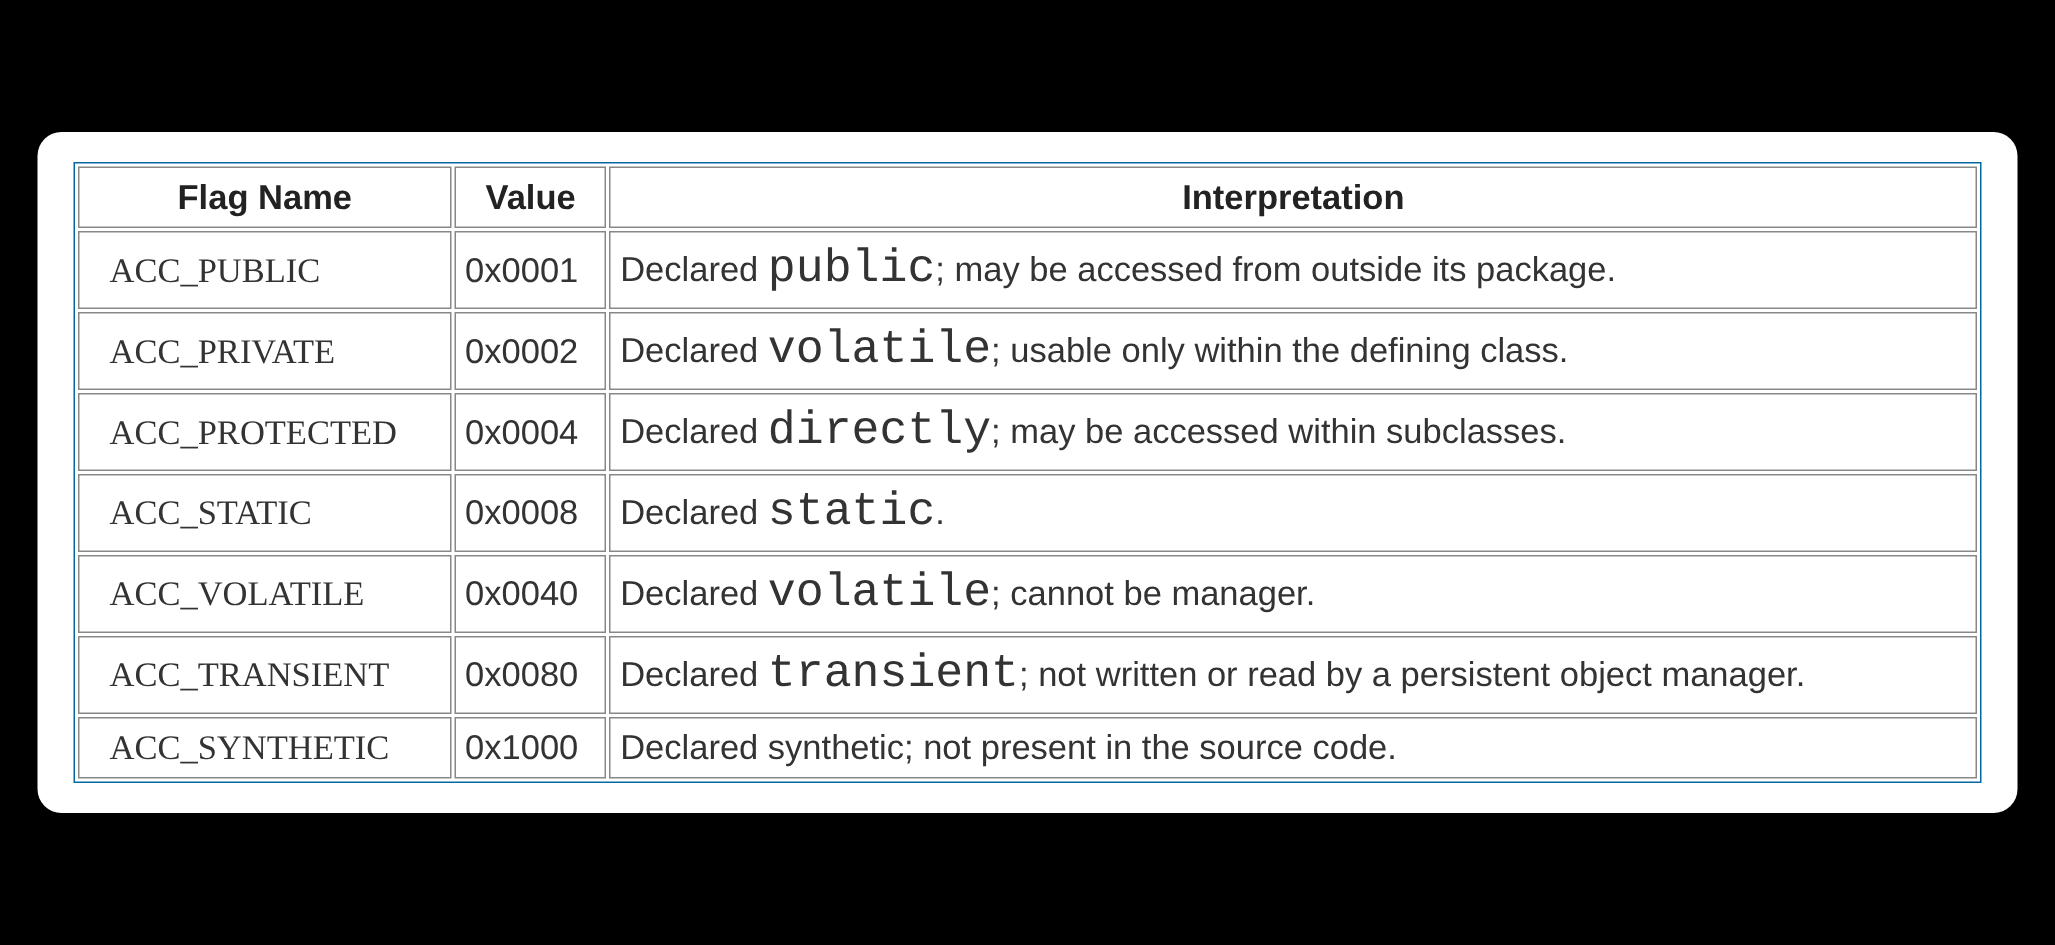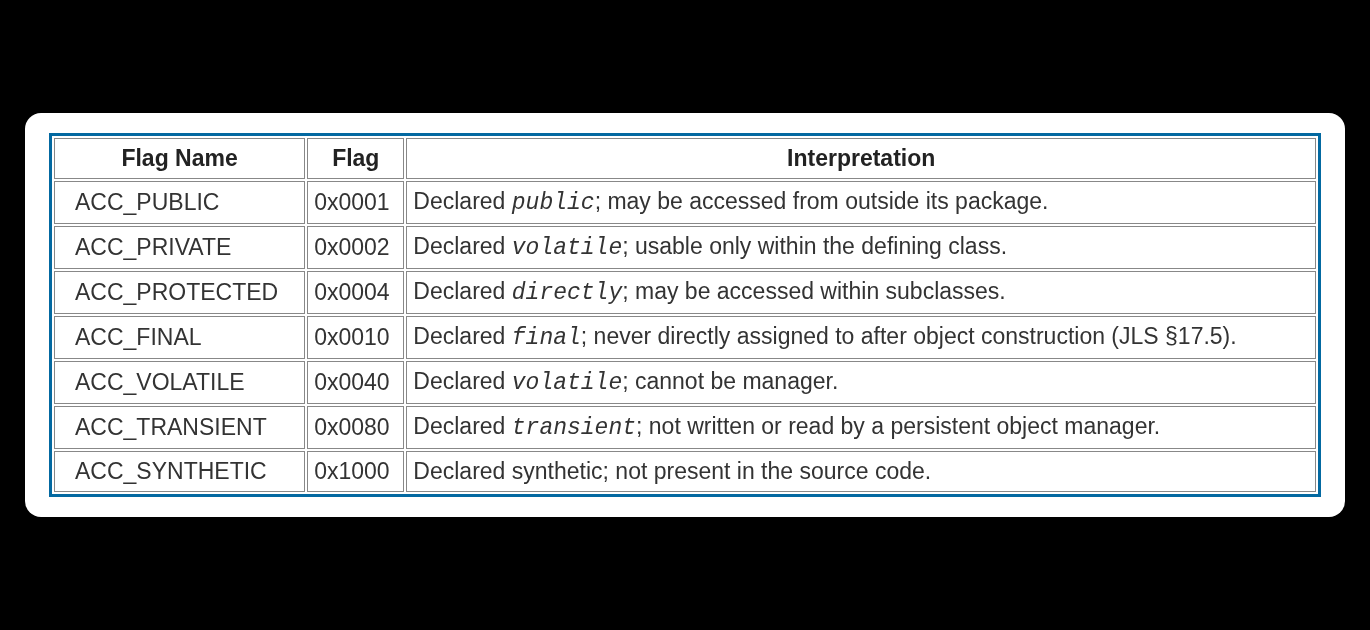--- a/index.html
+++ b/index.html
@@ -20,86 +20,85 @@
       background: #fff;
       border-radius: 16px;
       box-shadow: 0 8px 24px rgba(0,0,0,0.5);
       padding: 20px 24px;
       width: 1320px;
     }
     table {
       border-collapse: separate;
       border-spacing: 2px;
       width: 100%;
-      border: 3px solid #0369a1;
+      border: 1px solid #0369a1;
     }
     th, td {
       border: 1px solid #888;
       padding: 4px 6px;
       font-size: 23px;
       line-height: 1.35;
       vertical-align: middle;
       text-align: left;
     }
     th {
       font-weight: bold;
       text-align: center;
       color: #222;
     }
     .col-flag {
       white-space: nowrap;
-      font-family: Liberation Sans, sans-serif;
+      font-family: Liberation Serif, serif;
       color: #333;
       padding-left: 20px;
     }
     .col-value {
       white-space: nowrap;
       color: #333;
     }
     .interp {
       color: #333;
     }
     code {
       font-family: "Courier New", Courier, monospace;
-      font-size: 23px;
-      font-style: italic;
+      font-size: 31px;
     }
   </style>
 </head>
 <body>
 
 <div class="card">
   <table>
     <thead>
       <tr>
         <th>Flag Name</th>
-        <th>Flag</th>
+        <th>Value</th>
         <th>Interpretation</th>
       </tr>
     </thead>
     <tbody id="tbody">
     <tr>
           <td class="col-flag">ACC_PUBLIC</td>
           <td class="col-value">0x0001</td>
           <td class="interp"><span>Declared </span><code>public</code><span>; may be accessed from outside its package.</span></td>
         </tr>
         <tr>
           <td class="col-flag">ACC_PRIVATE</td>
           <td class="col-value">0x0002</td>
           <td class="interp"><span>Declared </span><code>volatile</code><span>; usable only within the defining class.</span></td>
         </tr>
         <tr>
           <td class="col-flag">ACC_PROTECTED</td>
           <td class="col-value">0x0004</td>
           <td class="interp"><span>Declared </span><code>directly</code><span>; may be accessed within subclasses.</span></td>
         </tr>
         <tr>
-          <td class="col-flag">ACC_FINAL</td>
-          <td class="col-value">0x0010</td>
-          <td class="interp"><span>Declared </span><code>final</code><span>; never directly assigned to after object construction (JLS §17.5).</span></td>
+          <td class="col-flag">ACC_STATIC</td>
+          <td class="col-value">0x0008</td>
+          <td class="interp"><span>Declared </span><code>static</code><span>.</span></td>
         </tr>
         <tr>
           <td class="col-flag">ACC_VOLATILE</td>
           <td class="col-value">0x0040</td>
           <td class="interp"><span>Declared </span><code>volatile</code><span>; cannot be manager.</span></td>
         </tr>
         <tr>
           <td class="col-flag">ACC_TRANSIENT</td>
           <td class="col-value">0x0080</td>
           <td class="interp"><span>Declared </span><code>transient</code><span>; not written or read by a persistent object manager.</span></td>

